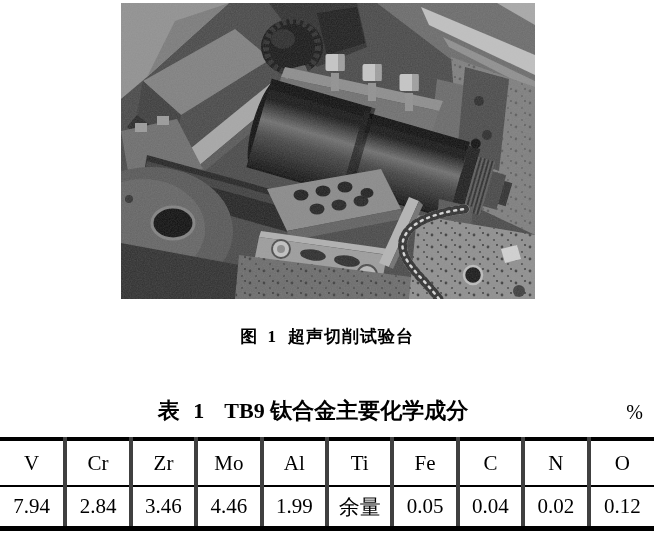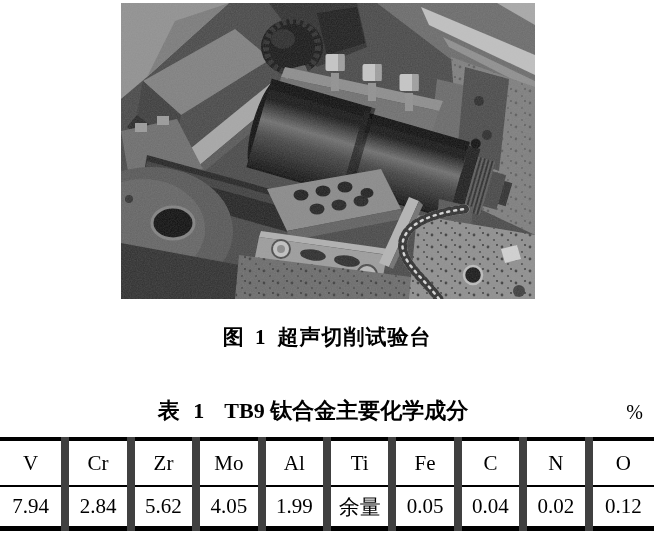--- a/index.html
+++ b/index.html
@@ -6,21 +6,21 @@
   body{
     width:654px;height:539px;overflow:hidden;
     background:#ffffff;color:#000;
     font-family:"Liberation Serif","DejaVu Serif",serif;
   }
   
   .photo{display:block;margin:3px 0 0 121px;width:414px;height:296px;}
   
   .caption{
     margin:26px 0 0 0;text-align:center;
-    font-weight:700;font-size:21px;letter-spacing:1px;line-height:24px;
+    font-weight:700;font-size:17px;letter-spacing:1px;line-height:24px;
   }
   .caption .lbl{margin-right:9px;letter-spacing:3px;}
   
   .tbl-title{
     position:relative;margin-top:48px;height:28px;line-height:28px;
     text-align:center;font-size:22px;font-weight:700;
   }
   .tbl-title .t-inner{display:inline-block;transform:translateX(-14px);}
   .tbl-title .t-lbl{margin-right:16px;letter-spacing:4px;}
   .tbl-title .unit{
@@ -28,21 +28,21 @@
     font-weight:400;font-size:20px;letter-spacing:0;
   }
   
   table.comp{
     width:654px;margin-top:12px;
     border-collapse:collapse;table-layout:fixed;
     border-top:4px solid #000;border-bottom:5px solid #000;
   }
   table.comp td{
     text-align:center;vertical-align:middle;
-    font-size:21px;padding:0;border-left:8px solid #404040;
+    font-size:21px;padding:0;border-left:4px solid #404040;
   }
   table.comp td:first-child{border-left:none;}
   table.comp thead td{height:44px;border-bottom:2px solid #000;}
   table.comp tbody td{height:39px;text-align:center;}
 </style>
 </head>
 <body>
 
 <svg class="photo" viewBox="0 0 414 296" xmlns="http://www.w3.org/2000/svg" role="img">
   <defs>
@@ -244,22 +244,22 @@
       <td>Fe</td>
       <td>C</td>
       <td>N</td>
       <td>O</td>
     </tr>
   </thead>
   <tbody>
     <tr>
       <td>7.94</td>
       <td>2.84</td>
-      <td>5.62</td>
-      <td>4.05</td>
+      <td>3.46</td>
+      <td>4.46</td>
       <td>1.99</td>
       <td>余量</td>
       <td>0.05</td>
       <td>0.04</td>
       <td>0.02</td>
       <td>0.12</td>
     </tr>
   </tbody>
 </table>
 

